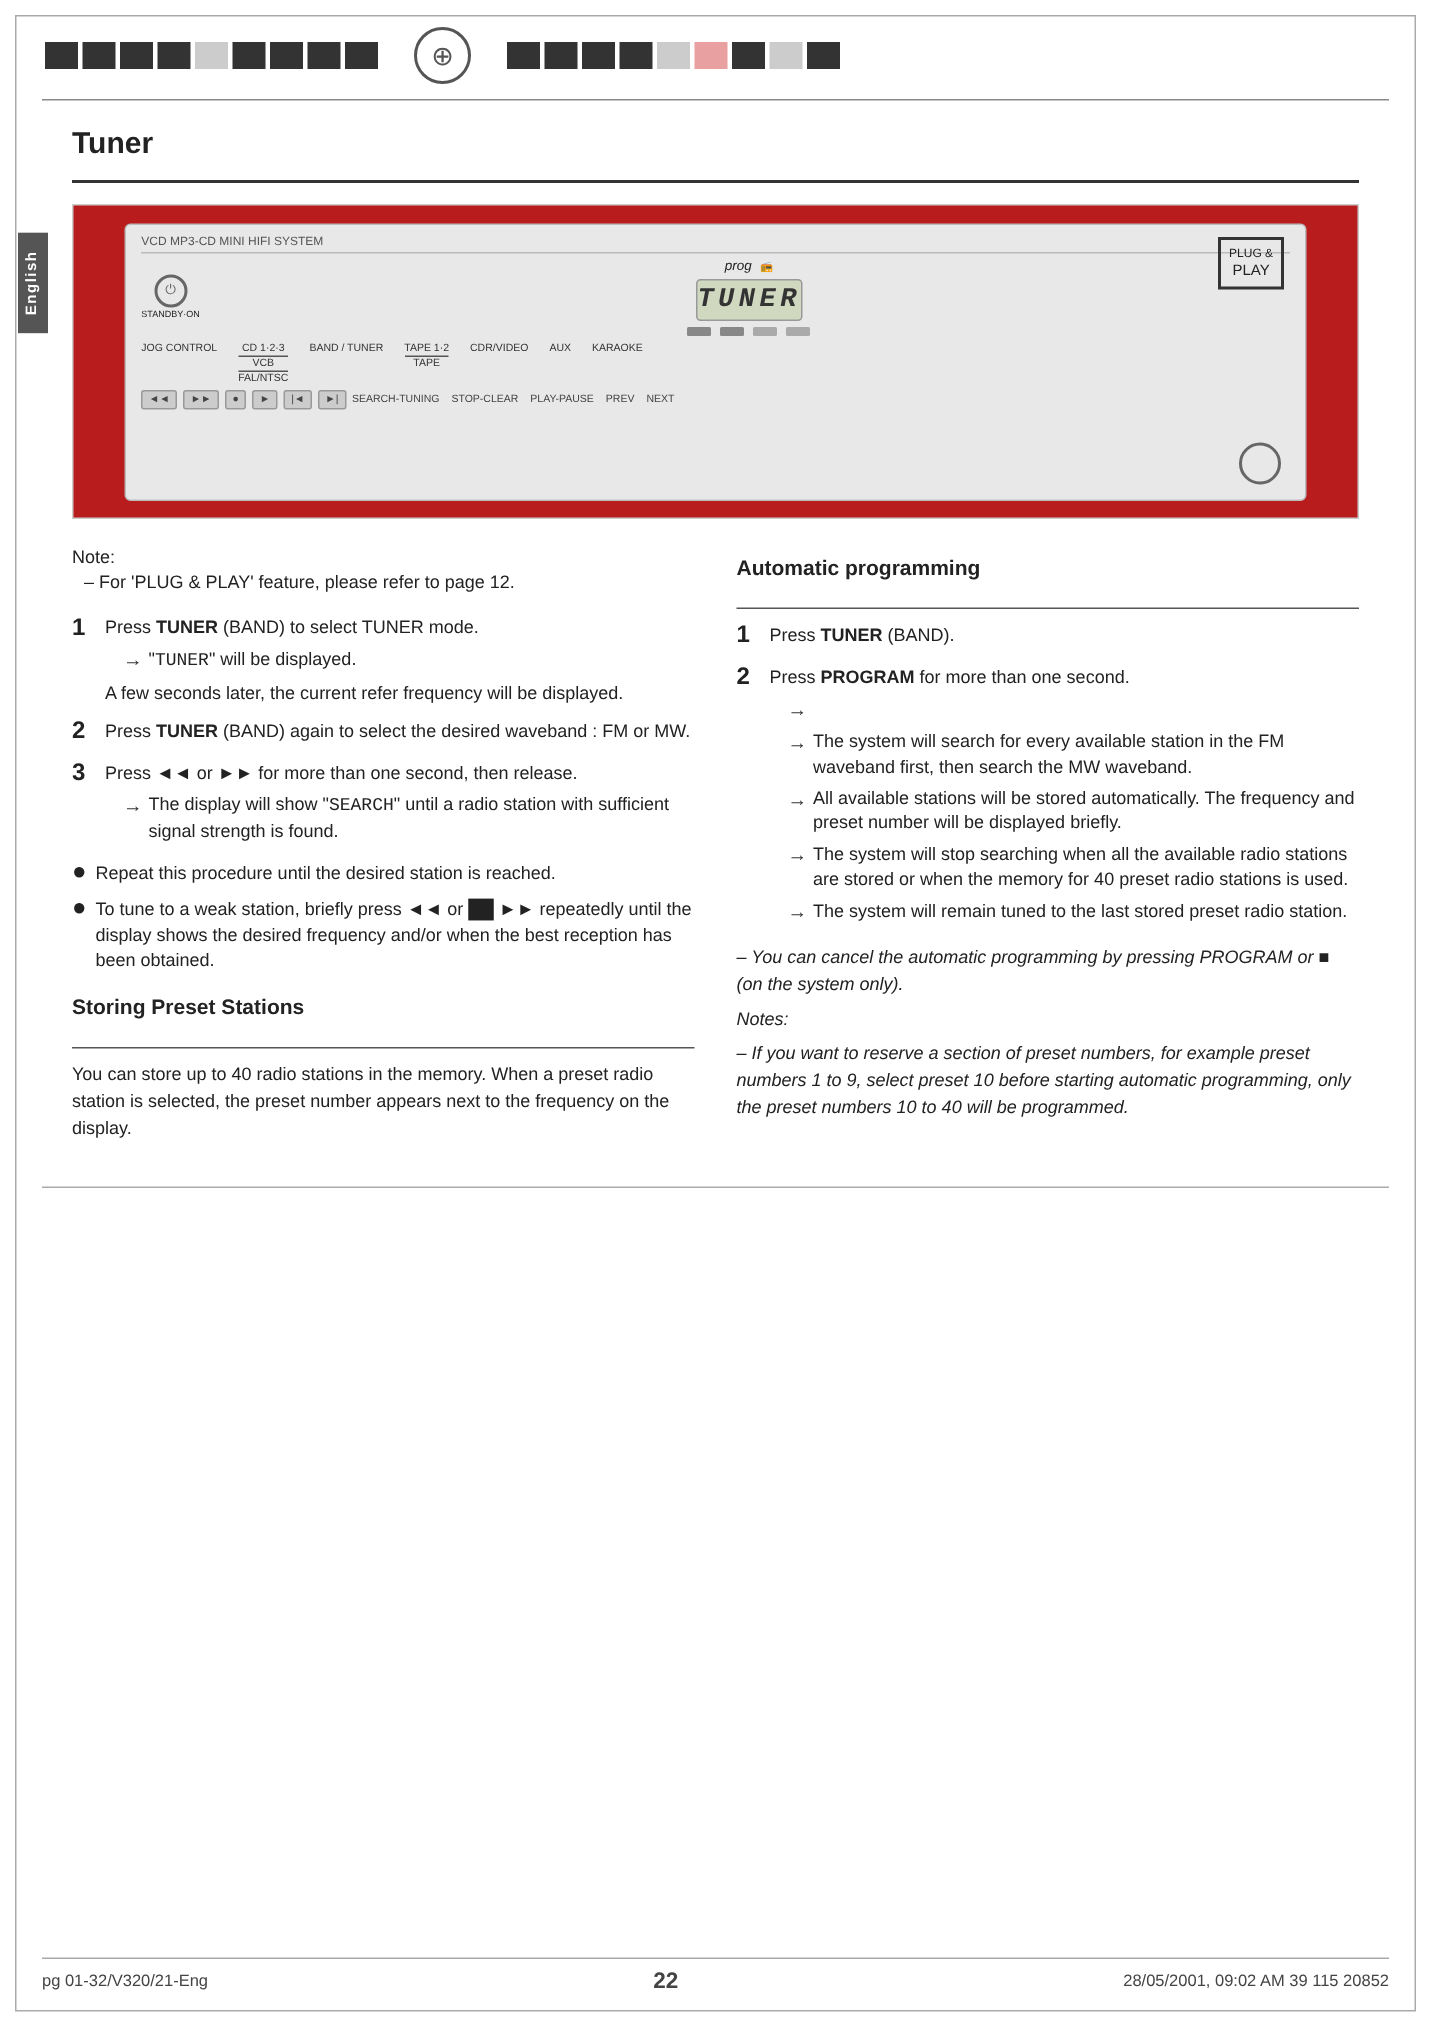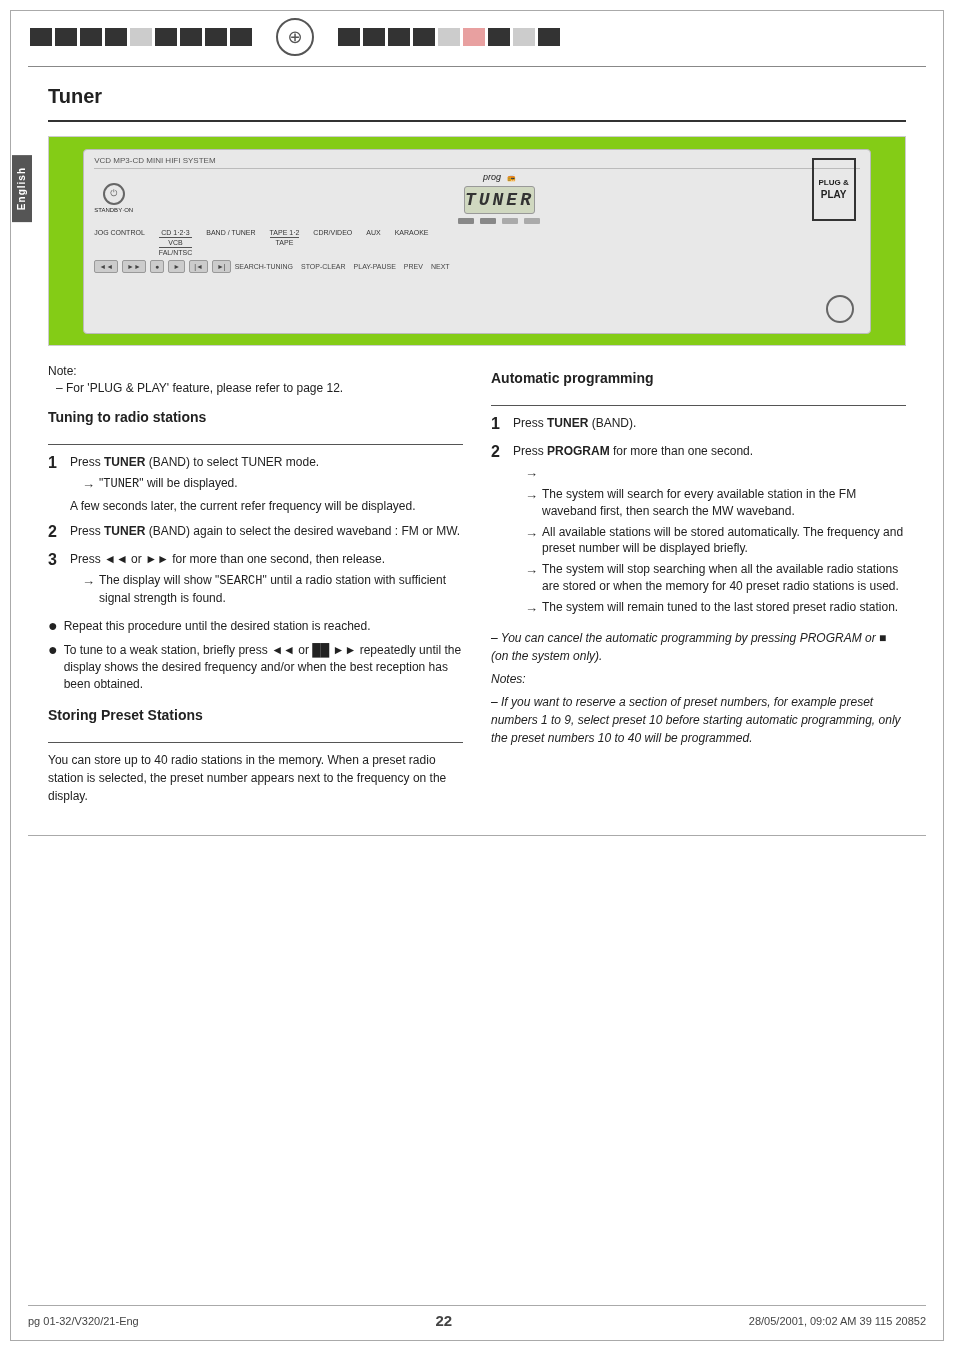--- a/index.html
+++ b/index.html
@@ -97,21 +97,21 @@
       font-size: 20px;
       font-weight: bold;
       padding: 8px 0 12px 0;
       border-bottom: 2px solid #333;
       margin-bottom: 14px;
     }
 
     
     .device-image {
       width: 100%;
-      background: #84cc16;
+      background: #b91c1c;
       border: 1px solid #ccc;
       height: 210px;
       display: flex;
       align-items: center;
       justify-content: center;
       margin-bottom: 18px;
       position: relative;
       overflow: hidden;
     }
 
@@ -184,23 +184,23 @@
       font-size: 10px;
       color: #666;
       flex-shrink: 0;
     }
 
     .plug-play-box {
       position: absolute;
       top: 8px;
       right: 14px;
       border: 2px solid #333;
-      padding: 18px 5px;
+      padding: 4px 5px;
       font-size: 8px;
-      font-weight: bold;
+      font-weight: normal;
       text-align: center;
       line-height: 1.3;
     }
 
     
     .instructions-area {
       display: flex;
       gap: 28px;
       margin-top: 10px;
     }
@@ -511,21 +511,20 @@
 
   <div class="instructions-area">
 
     <div class="col-left">
 
       <div class="note-section">
         <div class="note-italic">Note:</div>
         <div class="note-text">–  For 'PLUG &amp; PLAY' feature, please refer to page 12.</div>
       </div>
 
-      <div class="section-heading">Tuning to radio stations</div>
 
       <ol class="num-list">
 
         <li>
           <span class="num">1</span>
           <div class="content">
             <span>Press </span><span class="bold">TUNER</span><span> (BAND) to select TUNER mode.</span>
             <div class="arrow-note">
               <span class="arrow">→</span>
               <span>"<span class="mono">TUNER</span>" will be displayed.</span>

